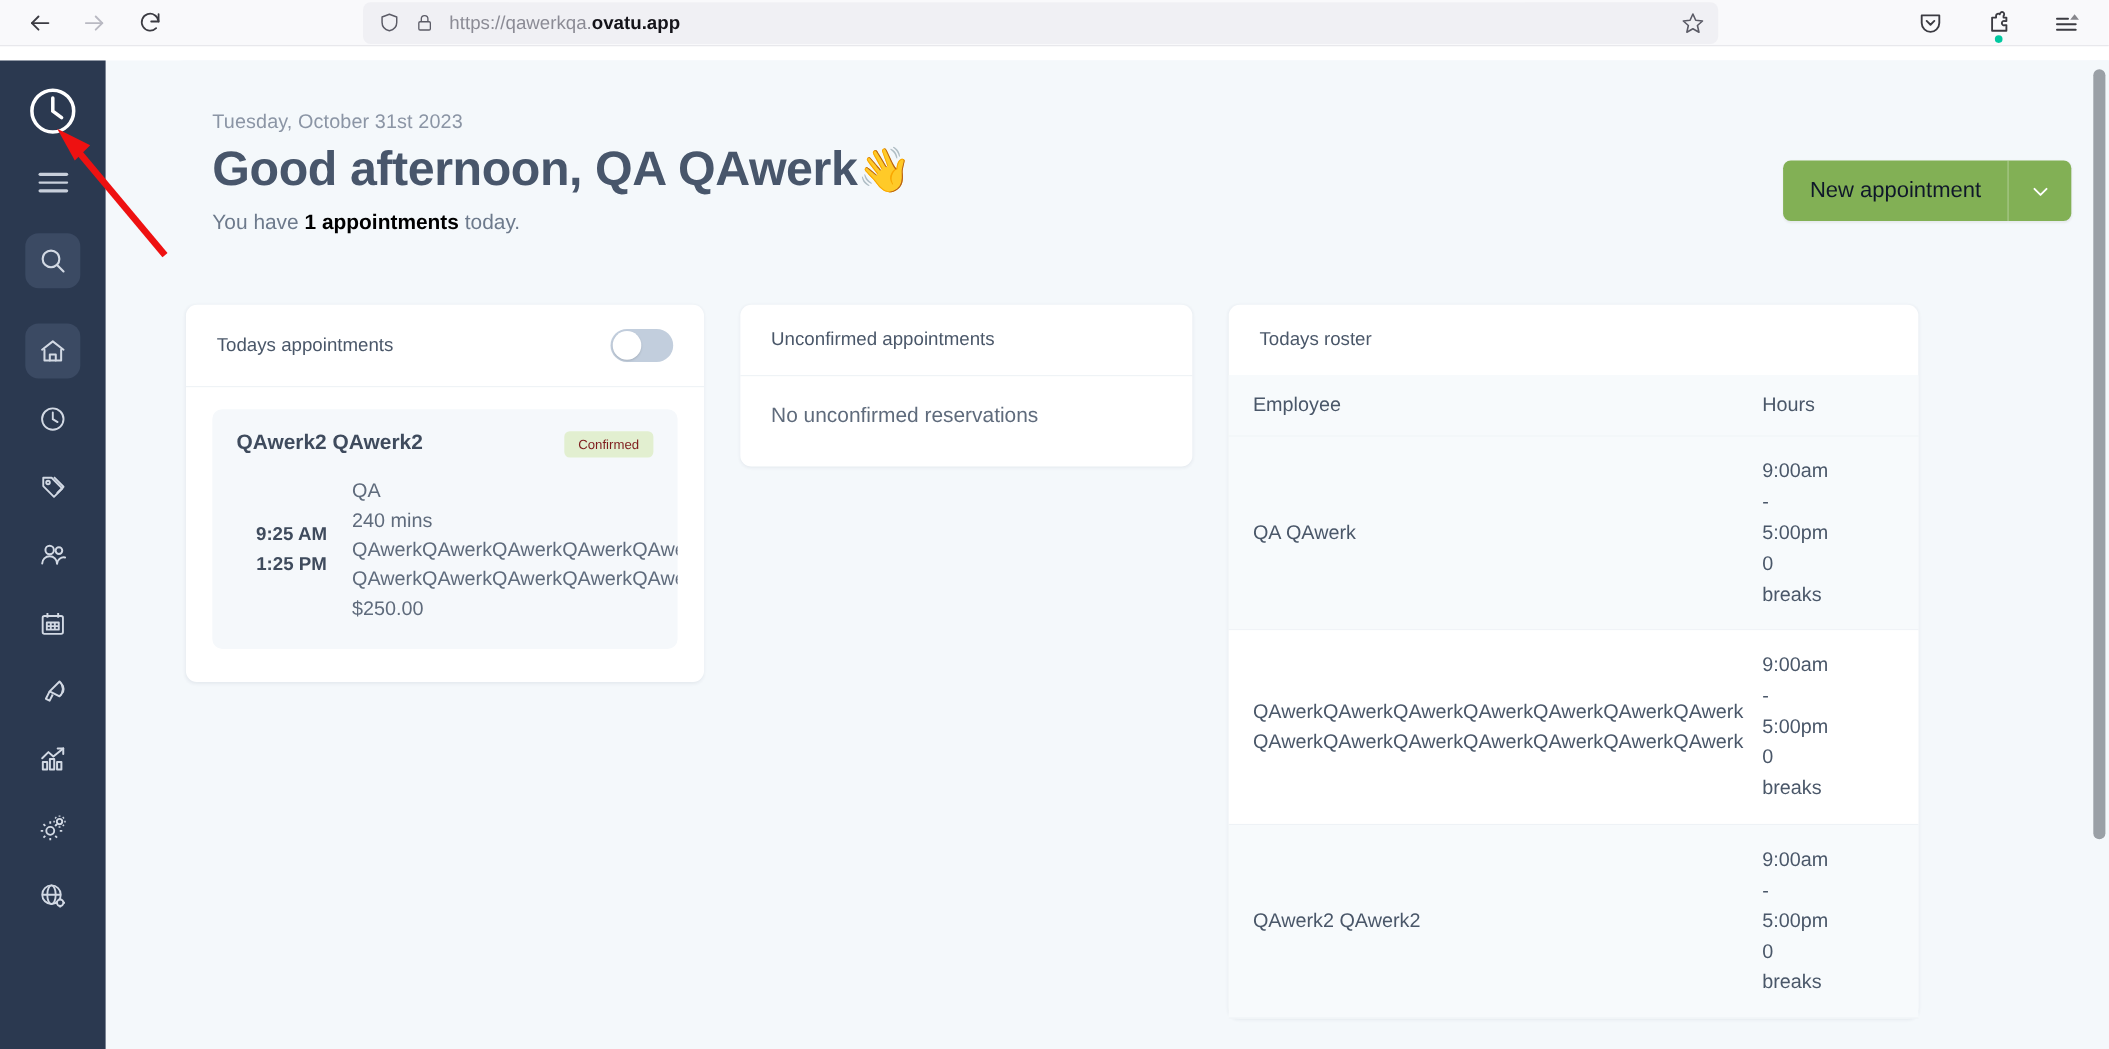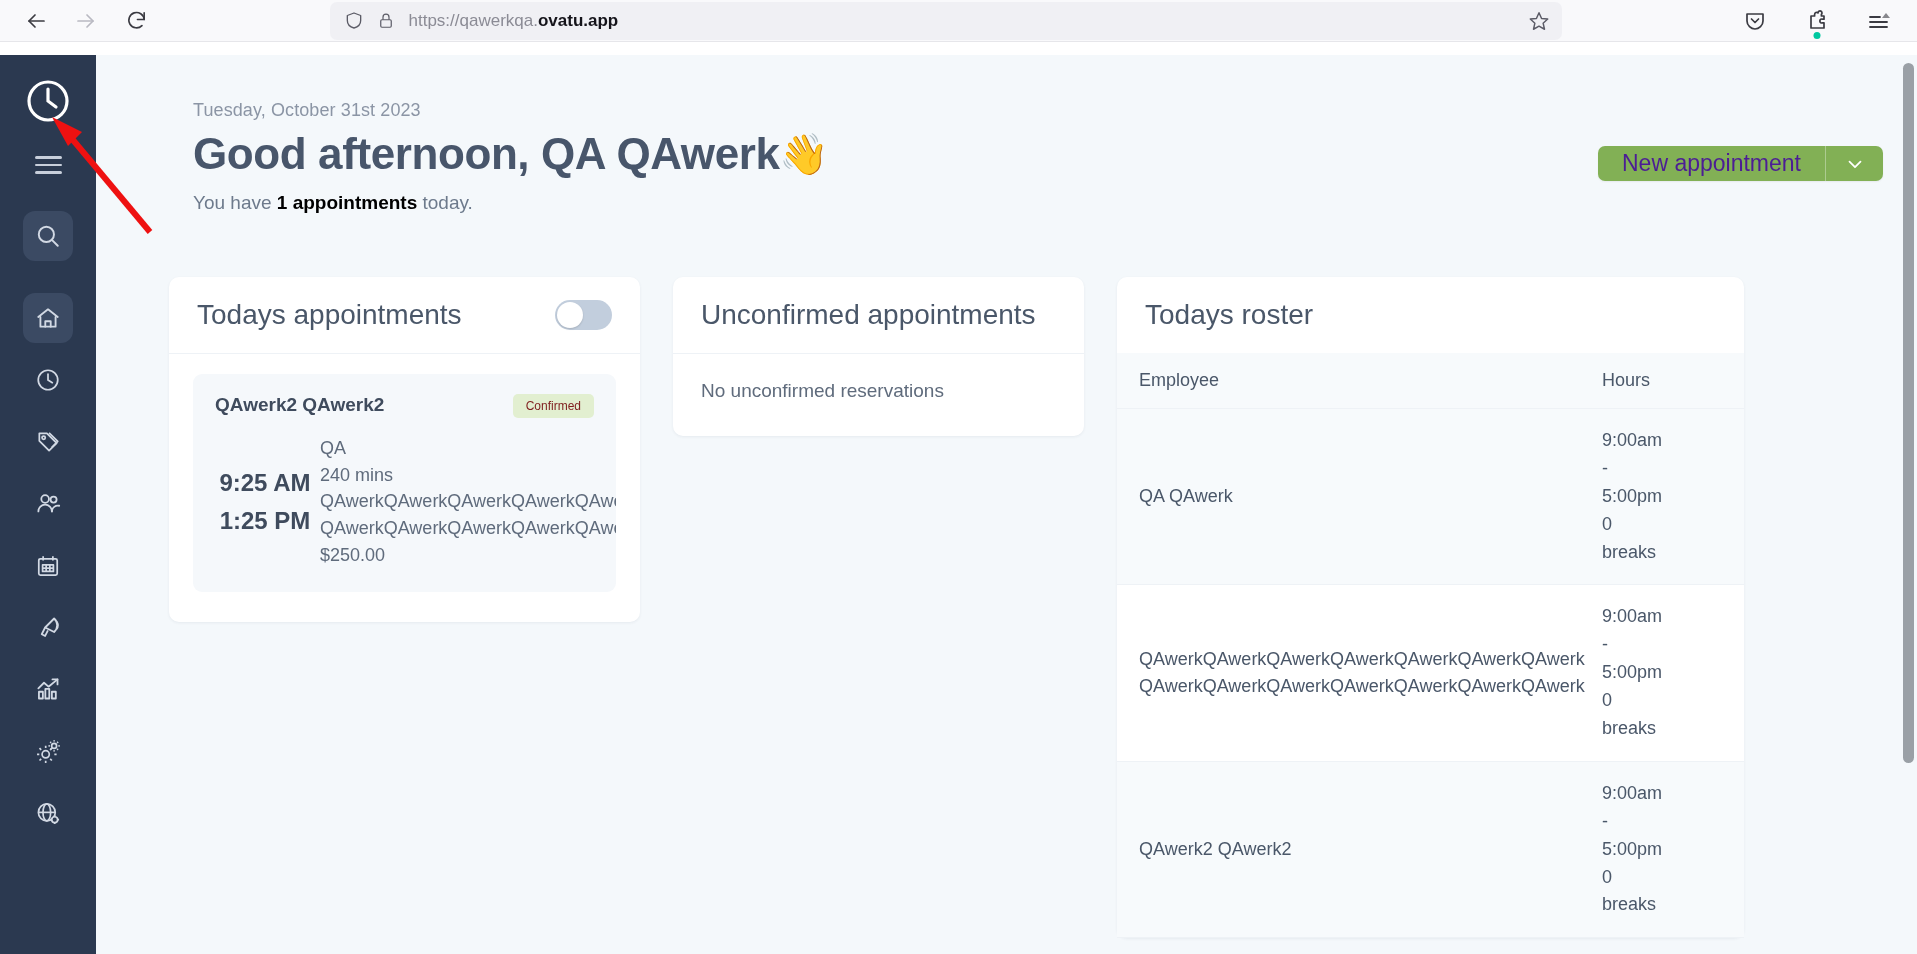--- a/index.html
+++ b/index.html
@@ -101,40 +101,40 @@
   .sub-line { font-size: 19px; color: #6d7a8c; margin-top: 13px; }
   .sub-line b { color: #000000; font-weight: 700; }
 
   .new-appt {
     position: absolute; top: 91px; right: 86px;
     display: flex; align-items: stretch;
     background: #82b055; border-radius: 7px; overflow: hidden;
     box-shadow: 0 1px 2px rgba(0,0,0,.06);
   }
   .new-appt-main {
-    padding: 4px 24px; color: #4c1d95; font-size: 23px;
+    padding: 16px 24px; color: #0f172a; font-size: 20px;
     display: flex; align-items: center;
   }
   .new-appt-caret {
     width: 58px; border-left: 1px solid rgba(255,255,255,.35);
     display: flex; align-items: center; justify-content: center; color: #fff;
   }
 
   
   .cards {
     position: absolute; top: 222px; left: 21px;
     display: flex; gap: 33px; align-items: flex-start;
   }
   .card {
     background: #ffffff; border-radius: 10px;
     box-shadow: 0 1px 3px rgba(40,60,90,.07);
   }
   .card-head {
     padding: 22px 28px;
-    font-size: 28px; color: #4a5769;
+    font-size: 17px; color: #4a5769;
     display: flex; align-items: center; justify-content: space-between;
   }
   .card-head.bordered { border-bottom: 1px solid #eef2f6; }
 
   .card-appts { width: 471px; }
   .card-unconf { width: 411px; }
   .card-roster { width: 627px; }
 
   
   .toggle {
@@ -156,21 +156,21 @@
   .appt-top { display: flex; align-items: flex-start; justify-content: space-between; }
   .appt-client { font-size: 19px; font-weight: 700; color: #3f4b5d; }
   .badge {
     background: #e2efd0; color: #7f1d1d;
     font-size: 12px; padding: 5px 13px; border-radius: 5px;
     white-space: nowrap;
   }
   .appt-detail { display: flex; margin-top: 17px; }
   .appt-times {
     width: 100px; flex: none; text-align: center;
-    font-size: 24px; font-weight: 700; color: #3f4b5d; line-height: 1.55;
+    font-size: 17px; font-weight: 700; color: #3f4b5d; line-height: 1.55;
     align-self: center;
   }
   .appt-info {
     font-size: 18px; color: #5f6b7c; line-height: 1.48;
     white-space: nowrap; margin-left: 5px;
   }
 
   .unconf-body { padding: 26px 28px 34px 28px; font-size: 19px; color: #5f6b7c; }
 
   

